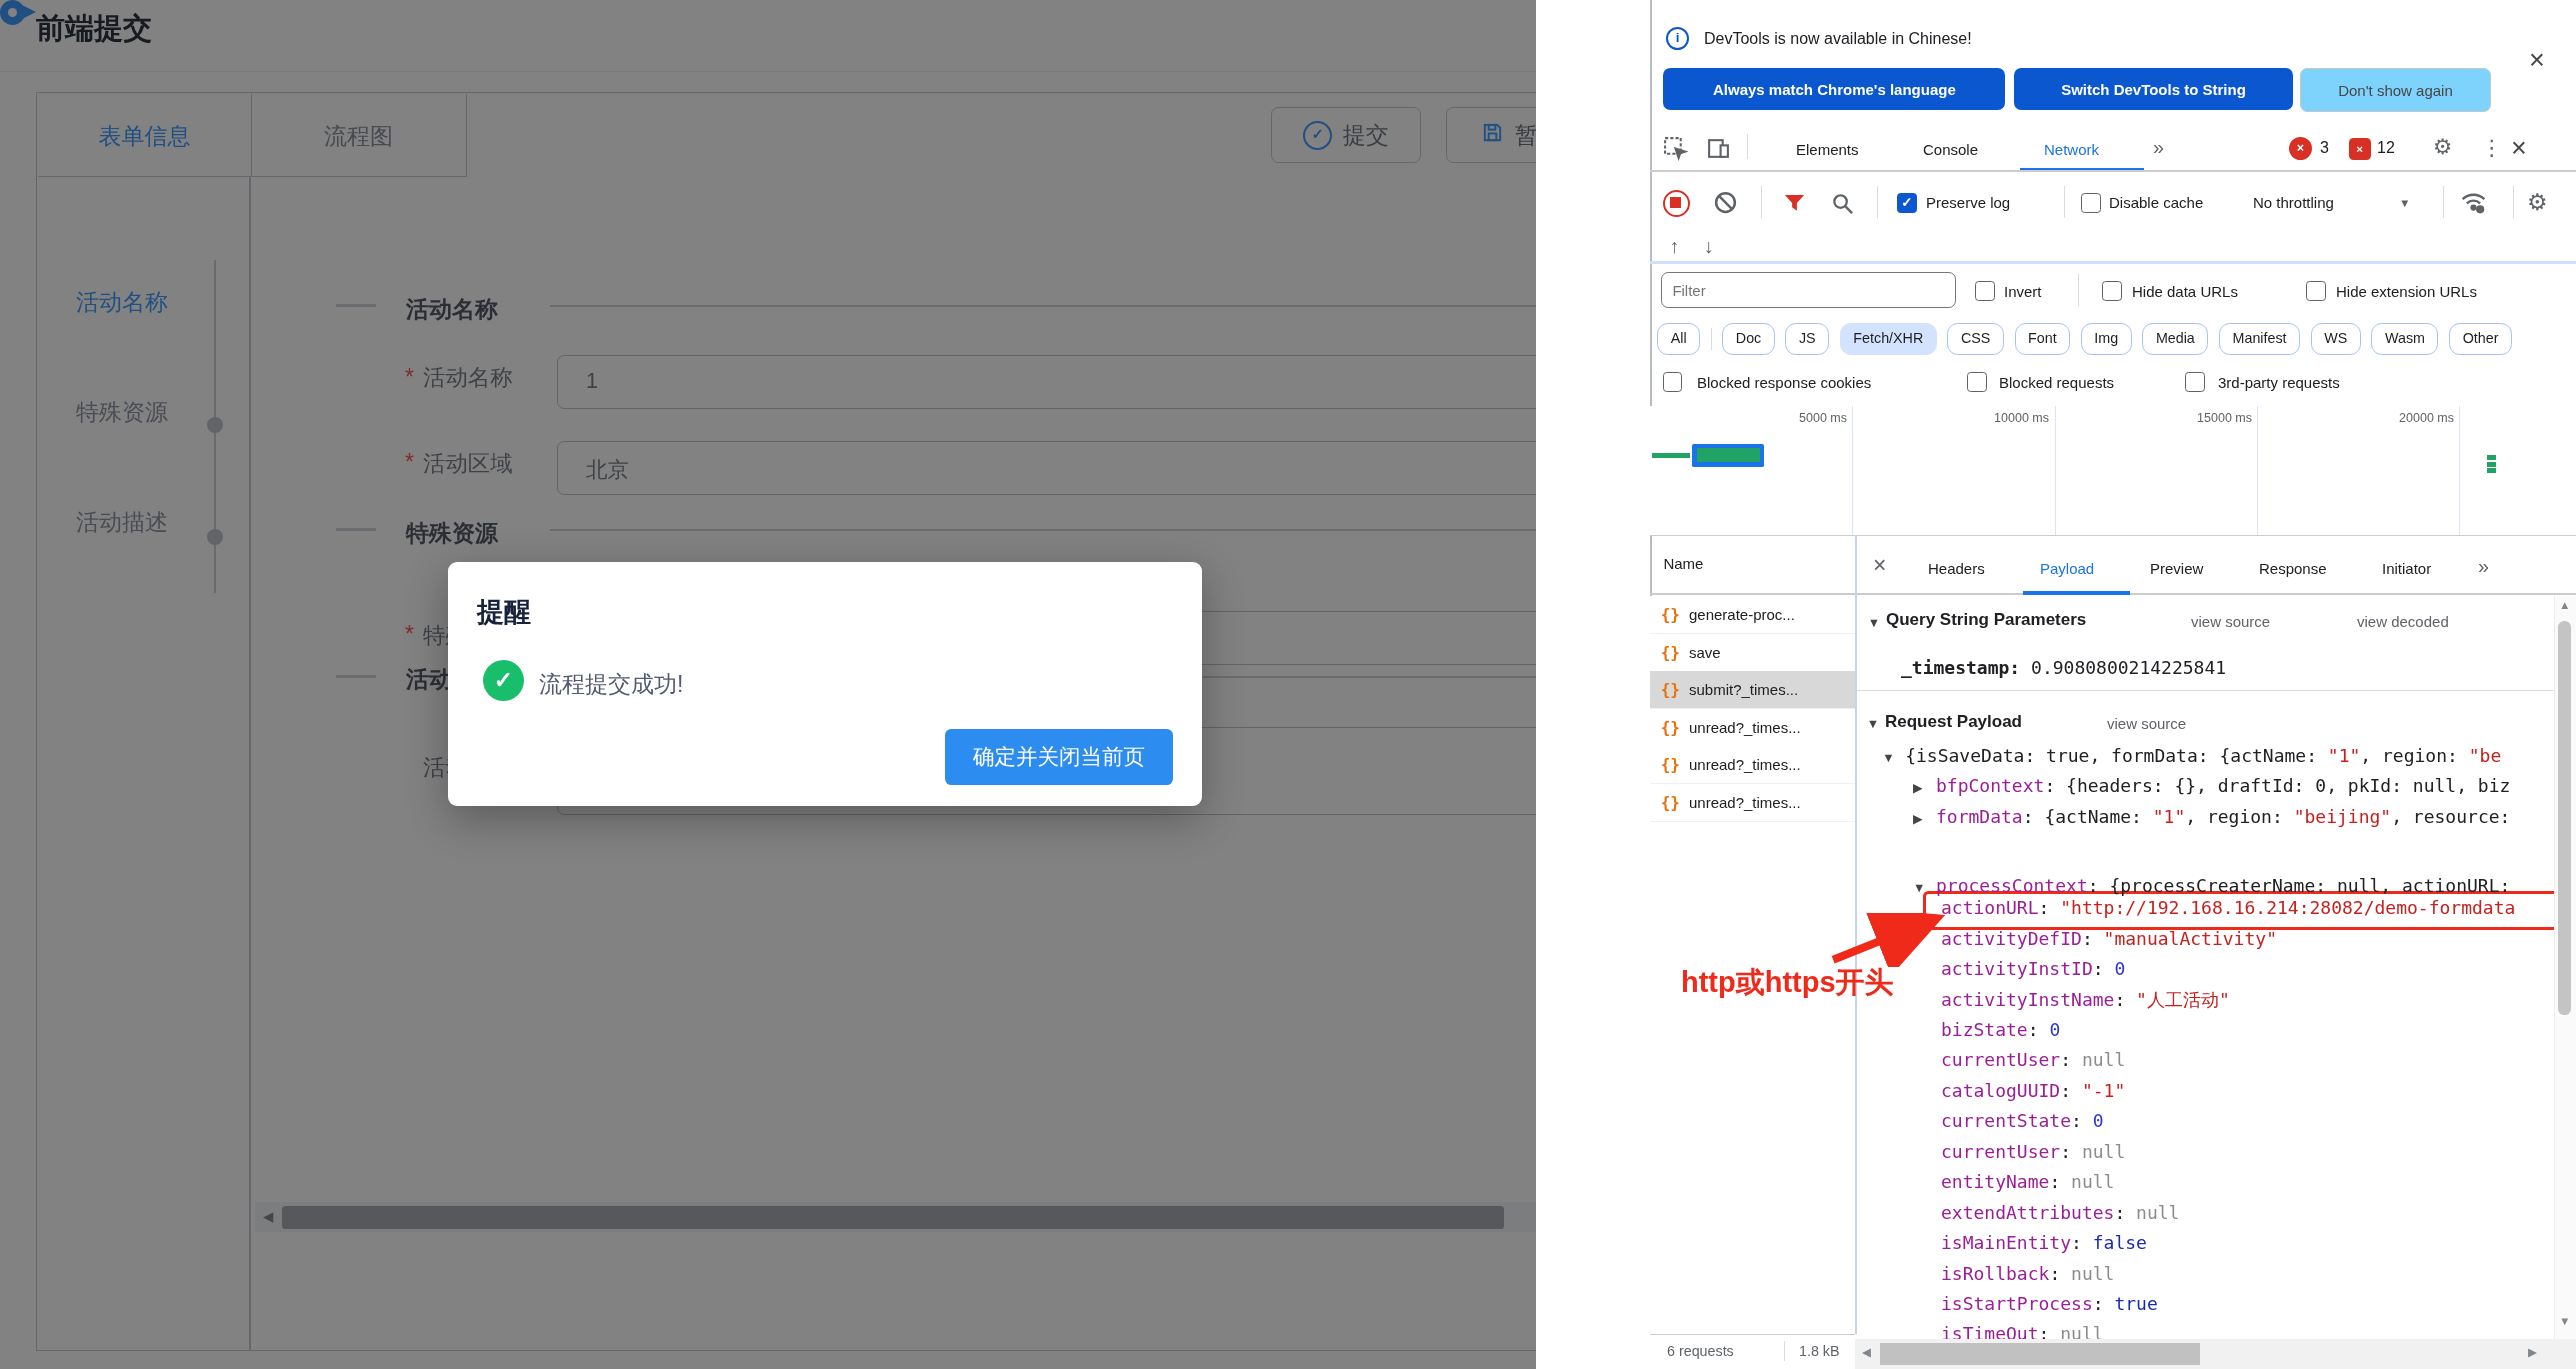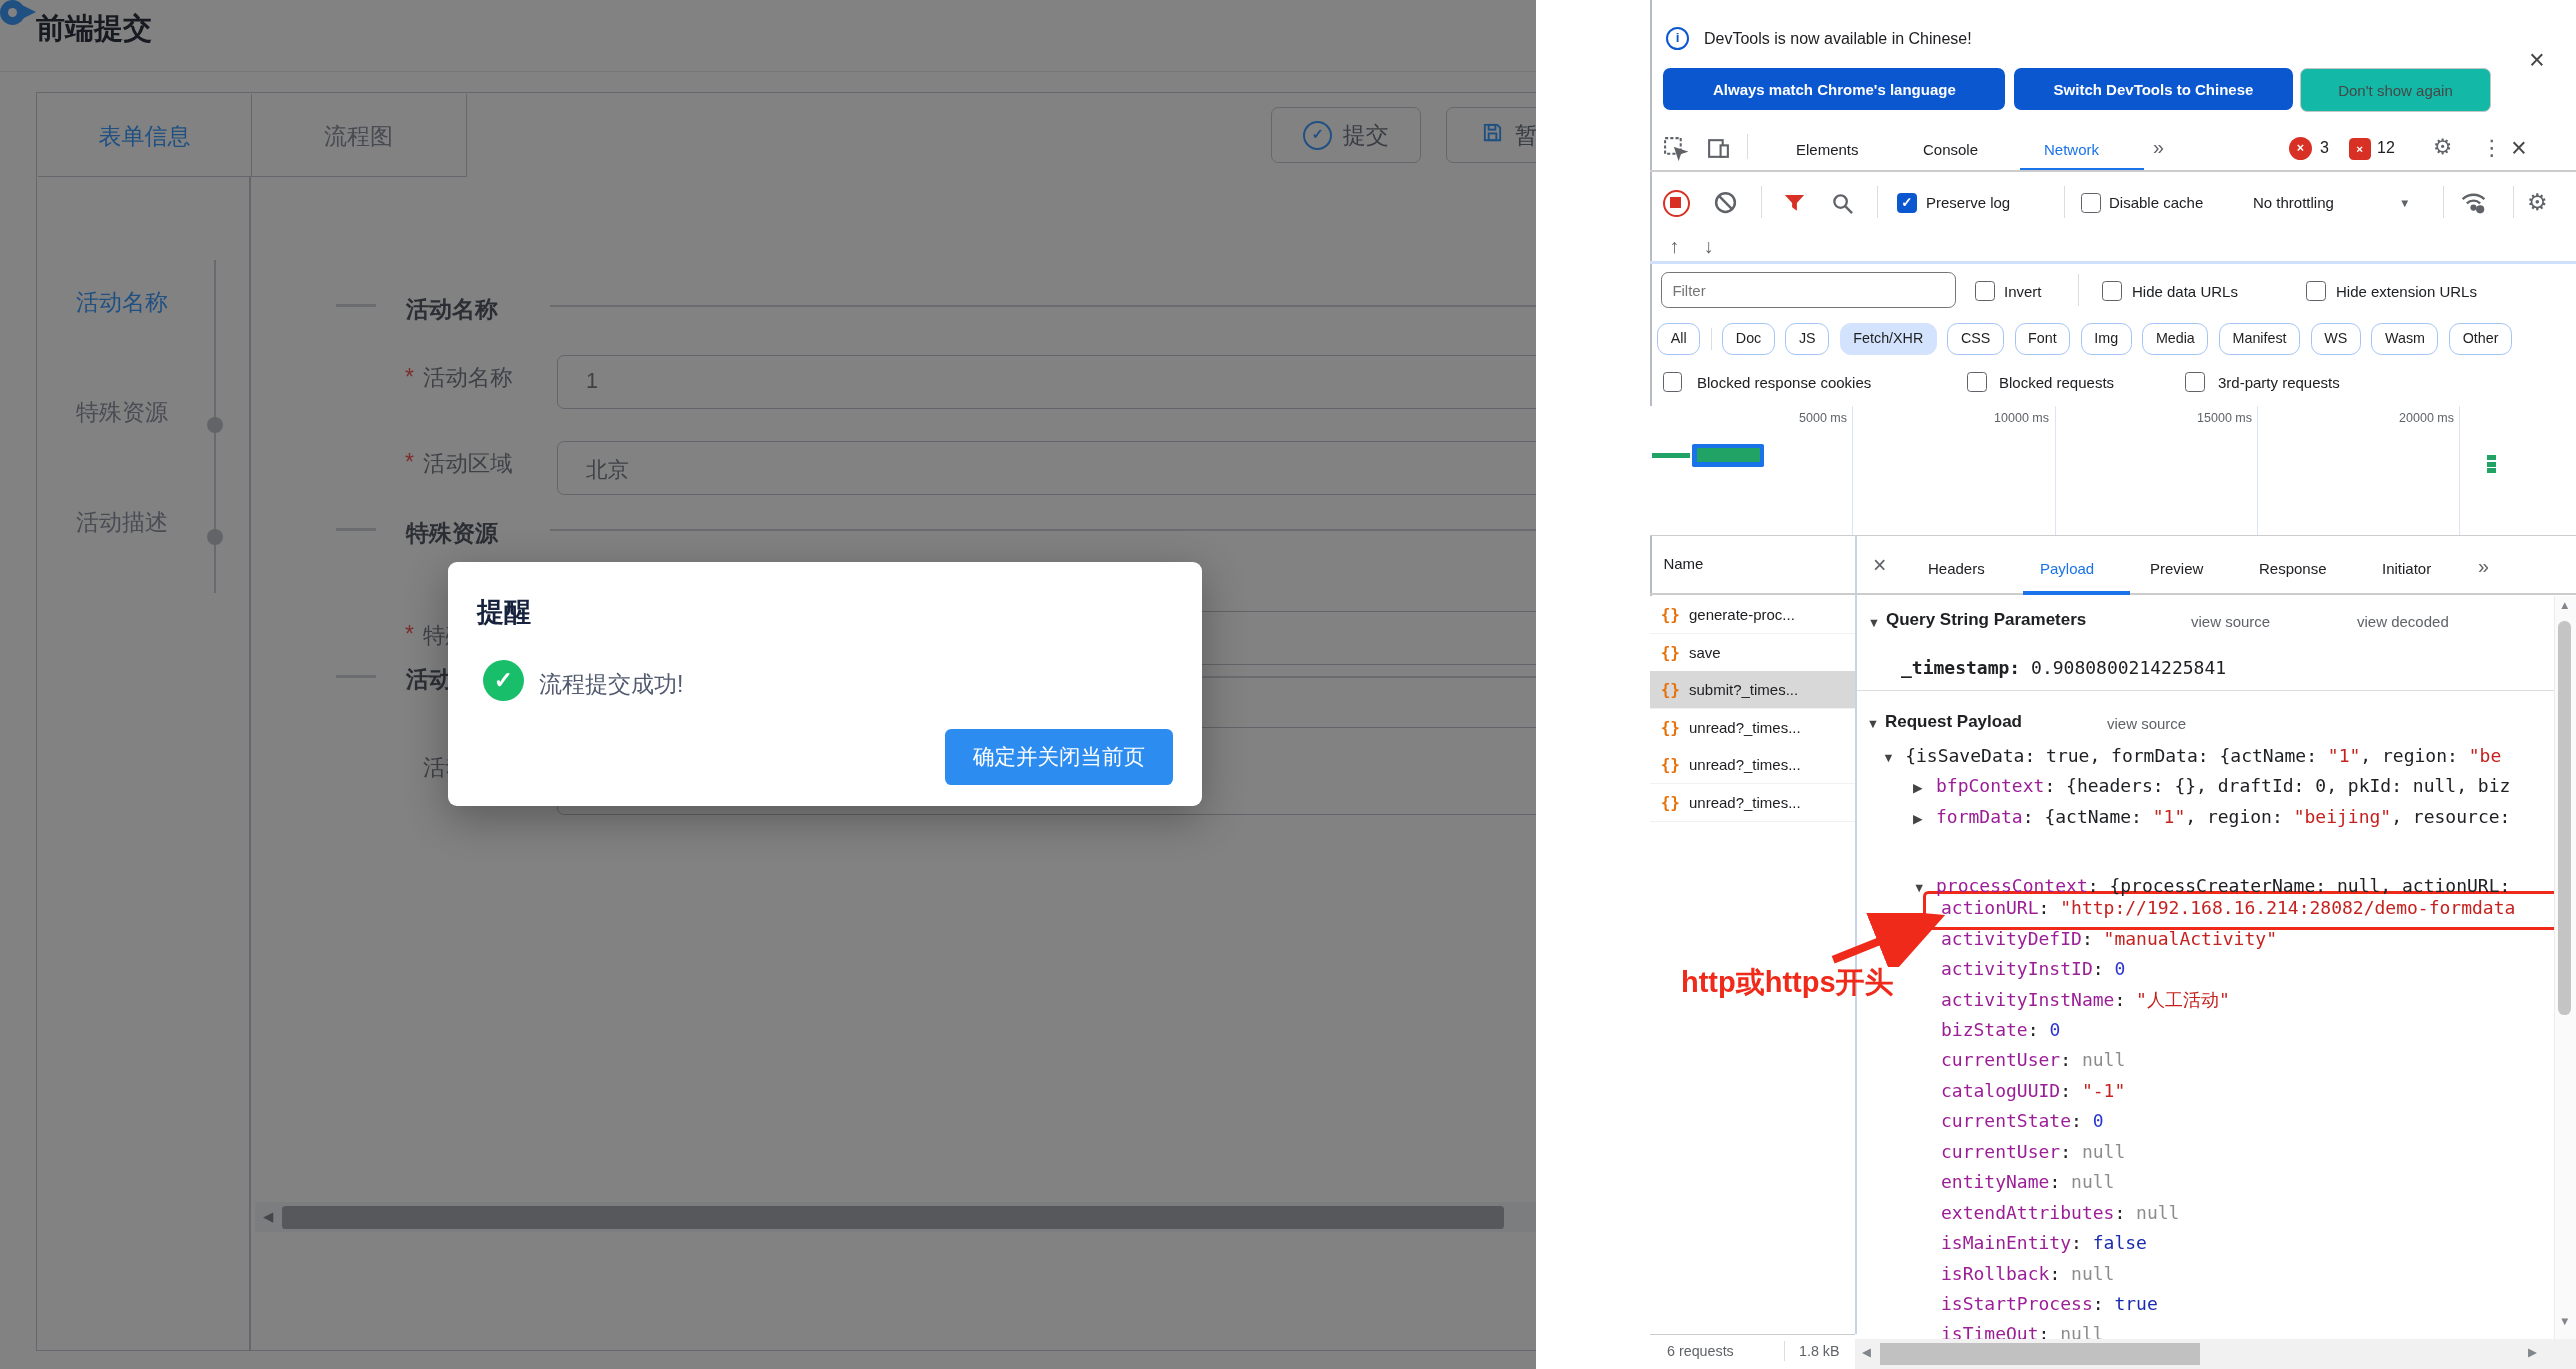--- a/index.html
+++ b/index.html
@@ -32,21 +32,21 @@
   #overlay{position:absolute;left:0;top:0;width:1650px;height:1369px;background:rgba(0,0,0,0.49)}
   
   #modal{position:absolute;left:448px;top:562px;width:754px;height:244px;background:#fff;border-radius:9px;
          box-shadow:0 12.5px 43px rgba(0,0,0,.3);z-index:40}
   
   #devtools{position:absolute;left:1650px;top:0;width:926px;height:1369px;background:#fff;overflow:hidden;
             font-size:15px;color:#202124}
   .bbtn{position:absolute;height:42px;border-radius:7.2px;font-size:15px;display:flex;align-items:center;
         justify-content:center;font-weight:700}
   .bbtn.primary{background:#0b57d0;color:#fff}
-  .bbtn.outline{background:#14b8a6;color:#474747;border:1.3px solid #c4c7c5;font-weight:400}
+  .bbtn.outline{background:#7dd3fc;color:#474747;border:1.3px solid #c4c7c5;font-weight:400}
   .dtab{position:absolute;top:138px;height:23px;line-height:23px;font-size:15px;color:#202124}
   .dtab.active{color:#1a73e8}
   #tabbar2 .dtab{top:557px}
   .vdiv{position:absolute;width:0.9px;background:#dadce0}
   .cbx{position:absolute;width:19.7px;height:19.7px;border:1.8px solid #5f6368;border-radius:3.6px;background:#fff;box-sizing:border-box}
   .cbx.on{background:#0b57d0;border-color:#0b57d0;color:#fff;text-align:center;font-size:13.4px;line-height:18px;font-weight:700}
   .dtlabel{position:absolute;font-size:15px;color:#202124}
   .chip{height:32px;line-height:29.5px;padding:0 12.5px;border:1.3px solid #a3c3f7;border-radius:10.7px;
         font-size:14.3px;color:#1f1f1f;box-sizing:border-box;white-space:nowrap}
   .chip.on{background:#d3e3fd;border-color:#d3e3fd}
@@ -159,21 +159,21 @@
   </div>
 
   <div id="devtools">
     <div class="abs" style="left:0;top:0;width:1.8px;height:1369px;background:#b7bbc2"></div>
 
     <div id="banner">
       <div class="abs" style="left:16px;top:27px;width:23px;height:23px;border:2.7px solid #0b57d0;border-radius:50%;box-sizing:border-box;color:#0b57d0;font-size:13.4px;font-weight:700;text-align:center;line-height:18px">i</div>
       <div class="abs" style="left:54px;top:29.5px;font-size:16px">DevTools is now available in Chinese!</div>
       <div class="abs" style="left:879px;top:45px;font-size:27px;color:#474747">×</div>
     <div class="bbtn primary" style="position: absolute; left: 13.4px; top: 68px; width: 342px;">Always match Chrome's language</div>
-        <div class="bbtn primary" style="position: absolute; left: 364px; top: 68px; width: 279px;">Switch DevTools to Chinese</div>
+        <div class="bbtn primary" style="position: absolute; left: 364px; top: 68px; width: 279px;">Switch DevTools to String</div>
         <div class="bbtn outline" style="position: absolute; left: 650px; top: 68px; width: 189px;">Don't show again</div>
       </div>
 
     <div id="tabbar">
       <div class="abs" style="left:12.5px;top:136px"><svg width="25" height="25" viewBox="0 0 24 24" fill="none" stroke="#5f6368" stroke-width="2">
             <rect x="2" y="2" width="15" height="15" stroke-dasharray="3,2"></rect>
             <path d="M12 12 L21 15 L16.5 16.5 L15 21 Z" fill="#5f6368"></path>
           </svg></div>
       <div class="abs" style="left:56px;top:136px"><svg width="25" height="25" viewBox="0 0 24 24" fill="none" stroke="#5f6368" stroke-width="2">
             <rect x="3" y="4" width="13" height="16"></rect>

